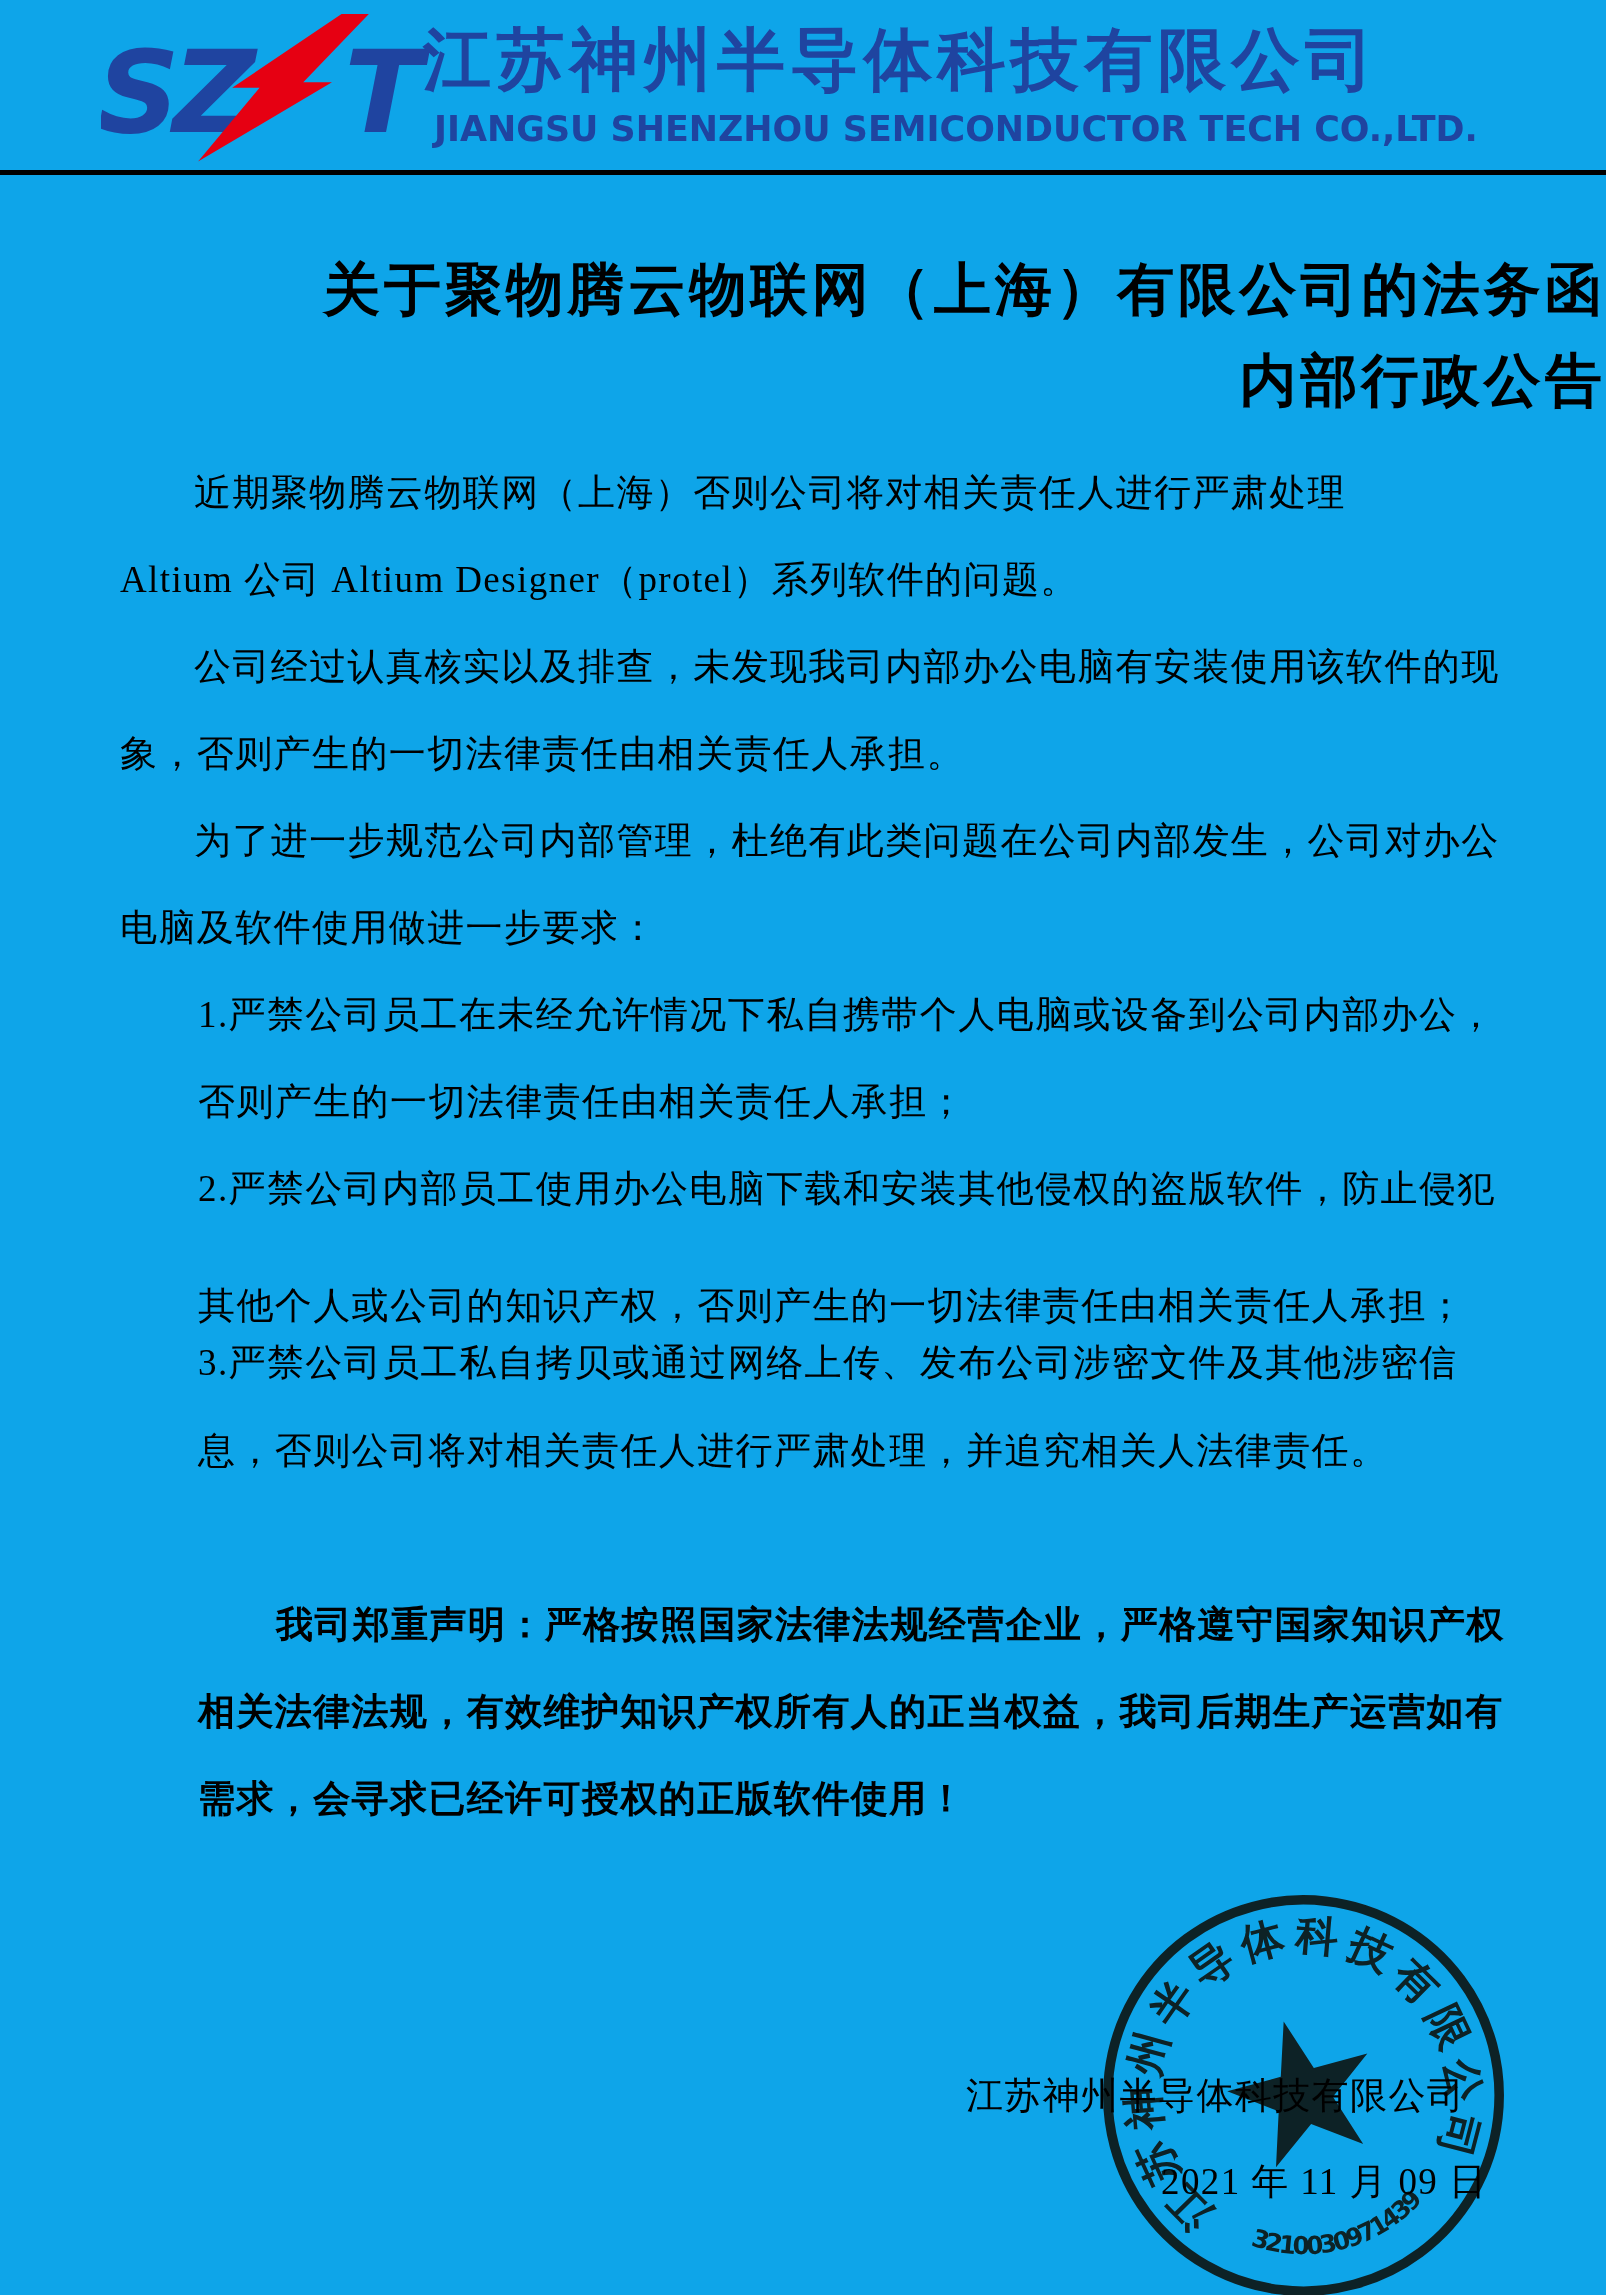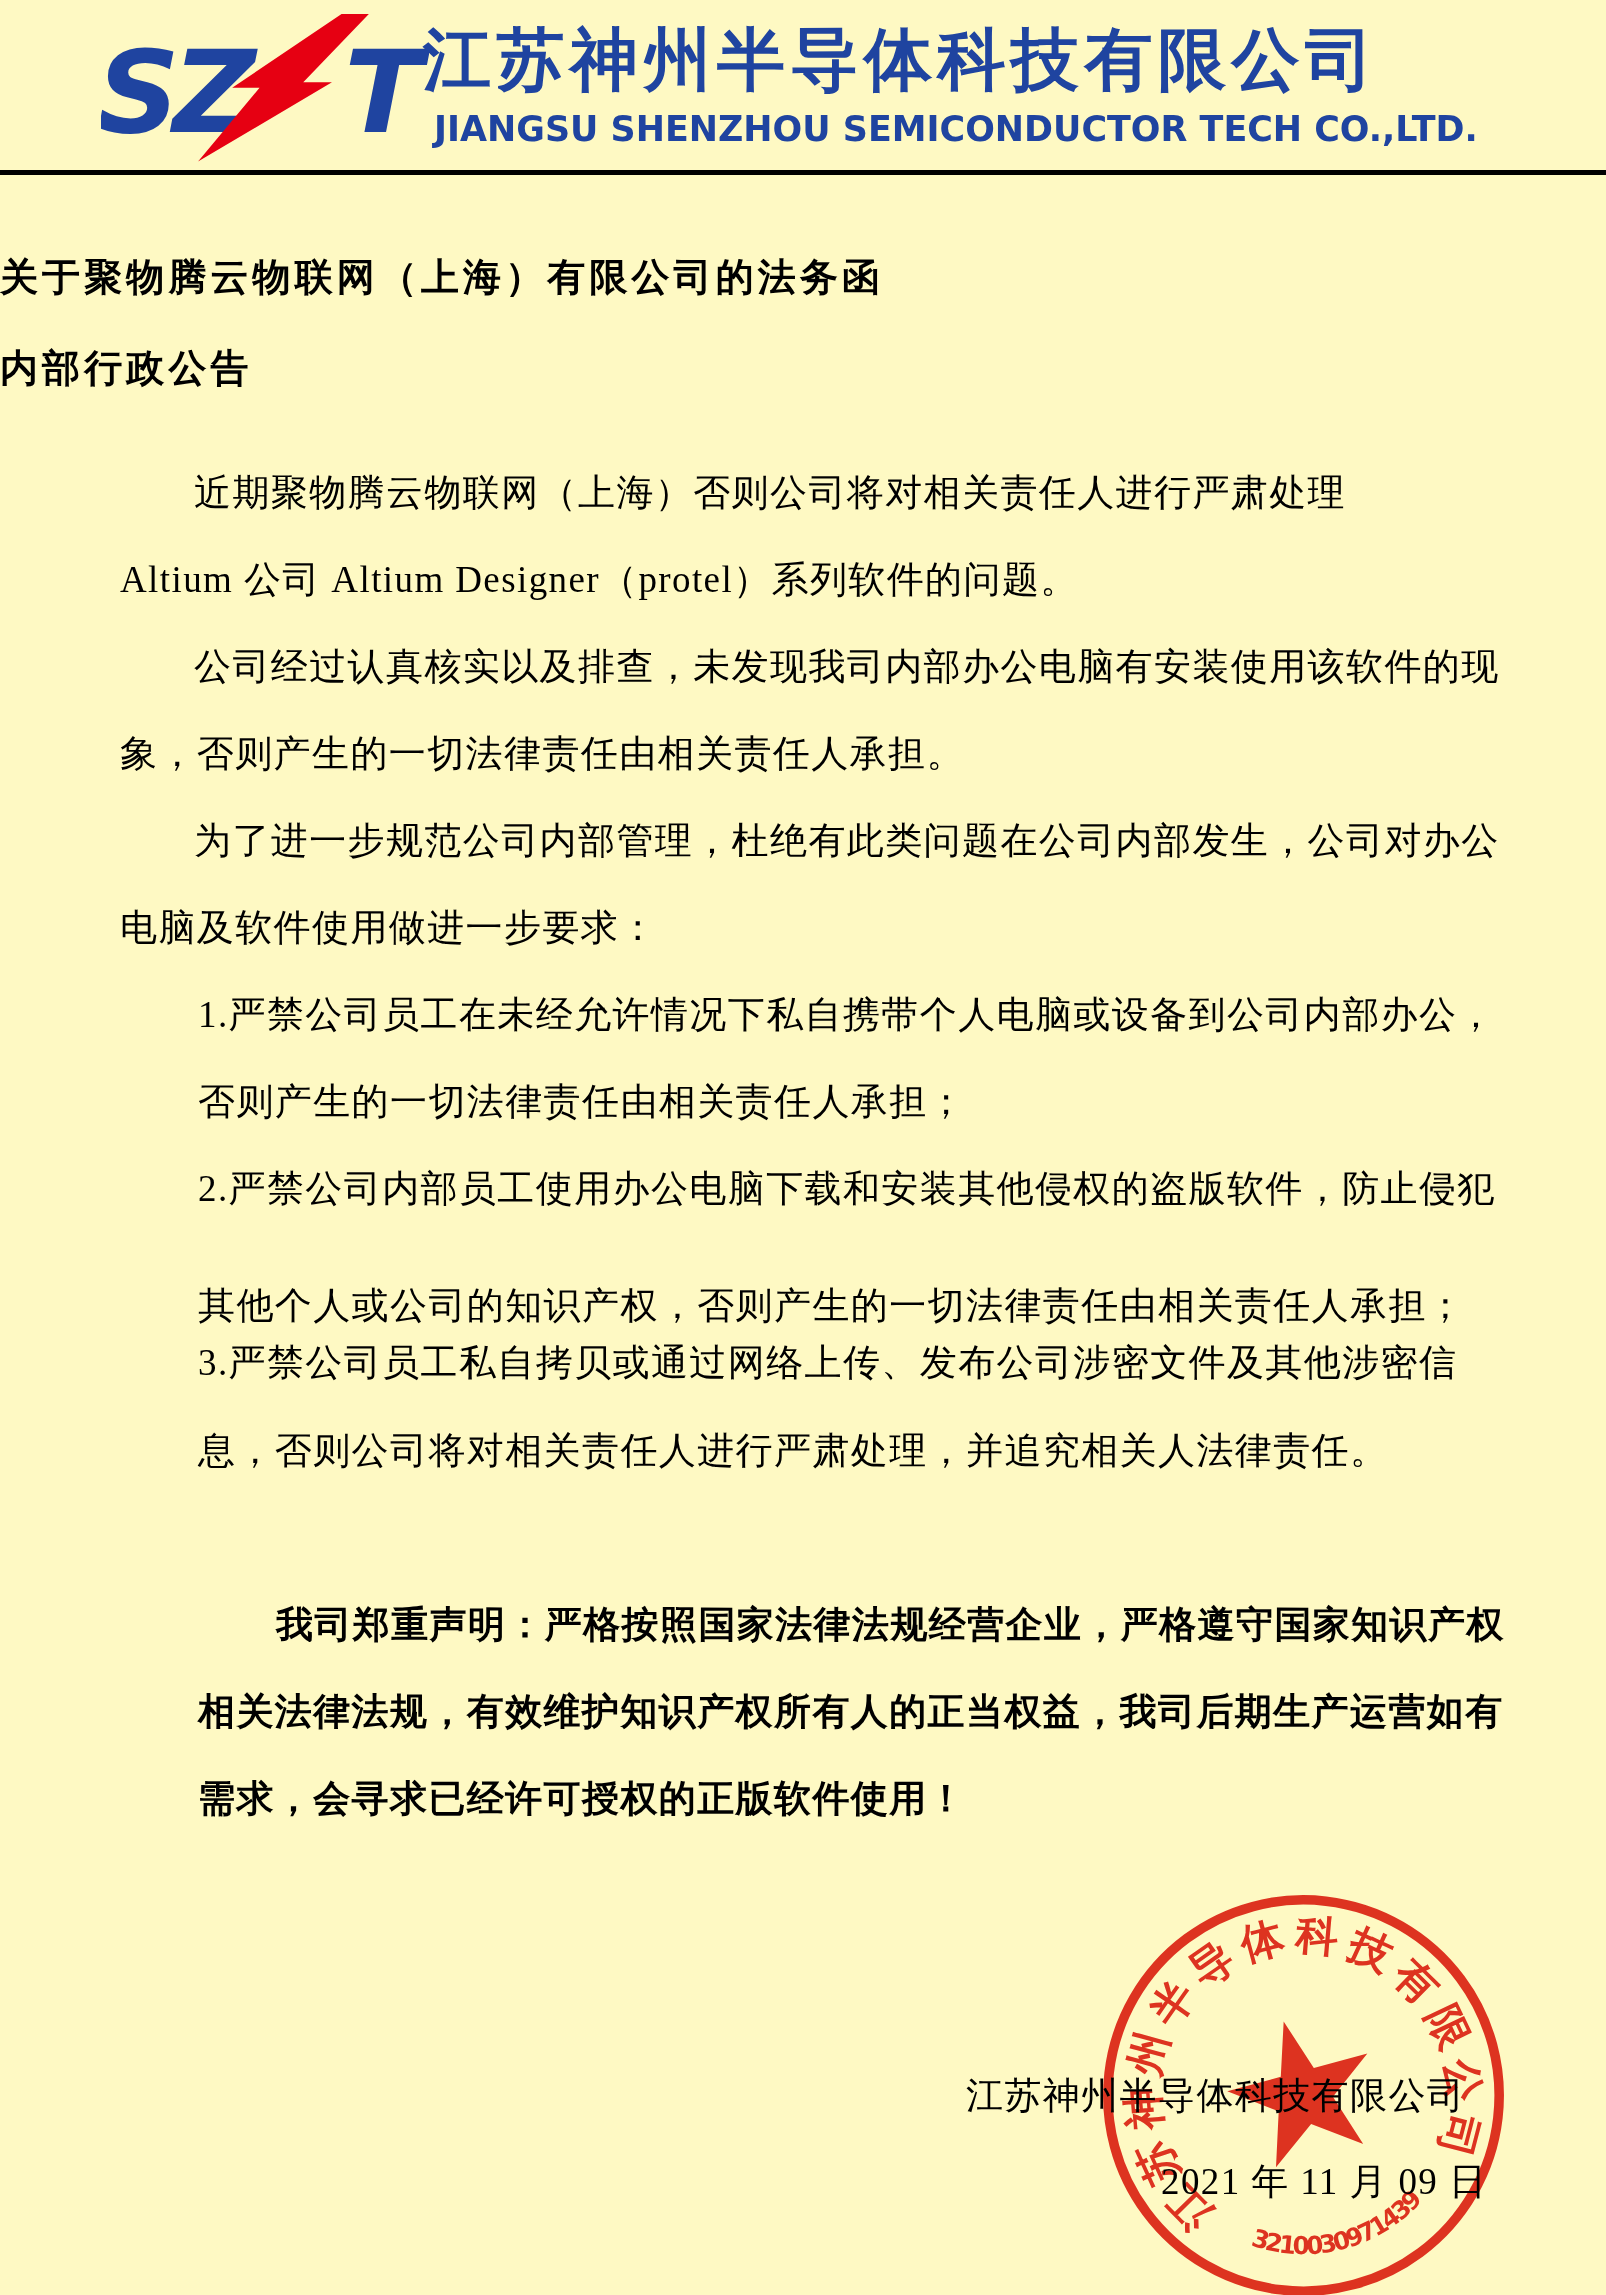--- a/index.html
+++ b/index.html
@@ -1,19 +1,19 @@
 <!DOCTYPE html>
 <html style="--brand-blue: #1f44a0; --logo-red: #e60012; --seal-red: #dc2418;font-size:11px"><head>
 <meta charset="utf-8">
 <style>
   html,body{margin:0;padding:0;background:#888;}
   .page{
     position:relative;
     width:1606px;height:2295px;
-    background:#fef9c3;
+    background:#0ea5e9;
     overflow:hidden;
     font-family:"Liberation Serif","DejaVu Serif",serif;
     color:#000;
   }
   
   .header-rule{
     position:absolute;left:0;top:170px;width:1606px;height:4.8px;
     background:#000;
   }
   .logo-svg{position:absolute;left:101px;top:13.7px;}
@@ -26,22 +26,22 @@
   }
   .company-en{
     position:absolute;left:434px;top:108px;width:1026px;
     font-family:"DejaVu Sans","Liberation Sans",sans-serif;
     font-weight:bold;font-size:36px;line-height:42px;
     letter-spacing:0px;color:var(--brand-blue,#1f44a0);
     white-space:nowrap;transform:scaleX(.97);transform-origin:left;
   }
   
   .doc-title{
-    position:absolute;left:0;width:1606px;text-align:left;
-    font-size:38px;font-weight:bold;letter-spacing:4.1px;
+    position:absolute;left:0;width:1606px;text-align:right;
+    font-size:57px;font-weight:bold;letter-spacing:4.1px;
     white-space:nowrap;
   }
   
   .line{
     position:absolute;
     font-size:37px;line-height:42px;letter-spacing:1.4px;
     white-space:nowrap;
   }
   .line.bold{font-weight:bold;}
   

